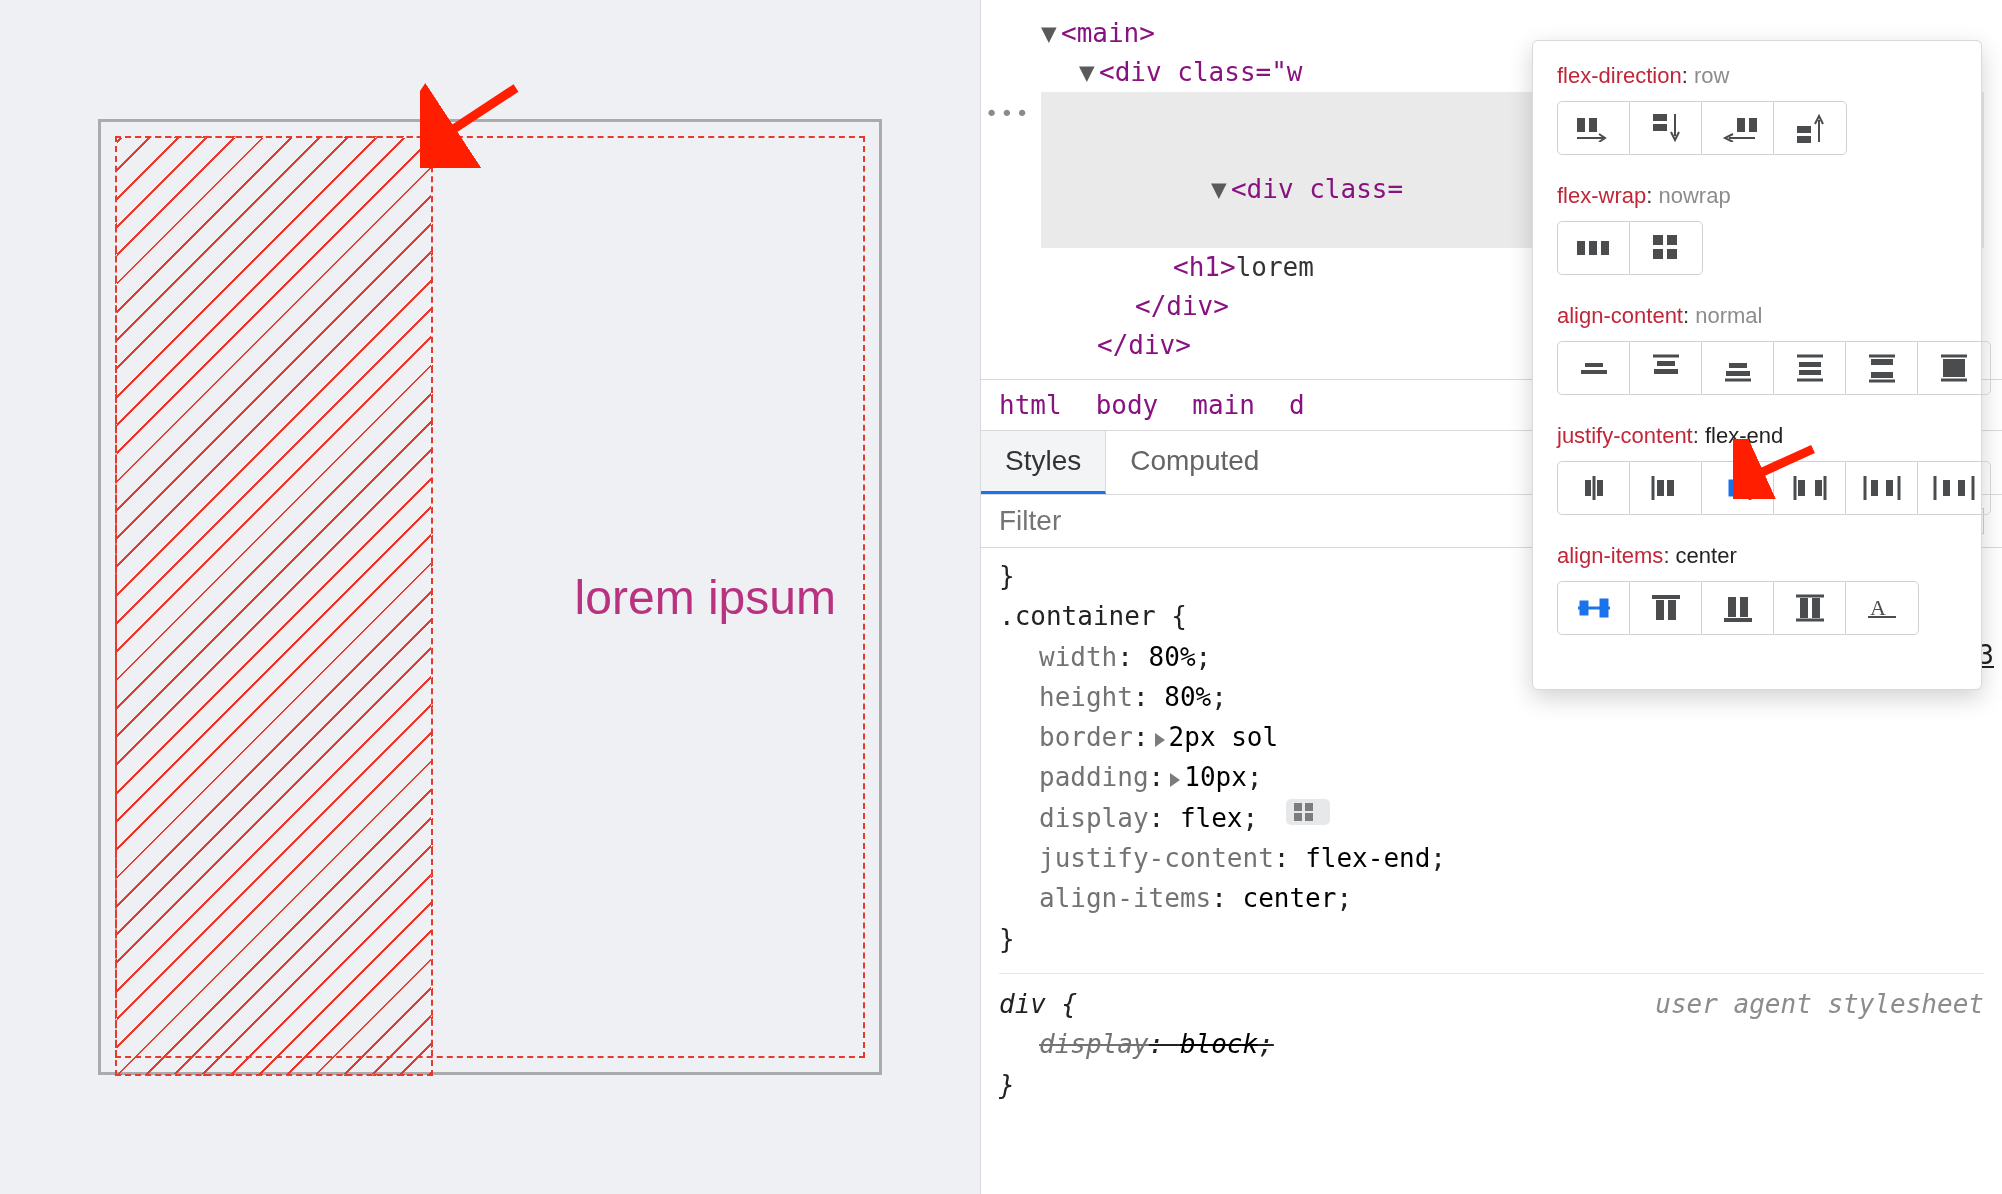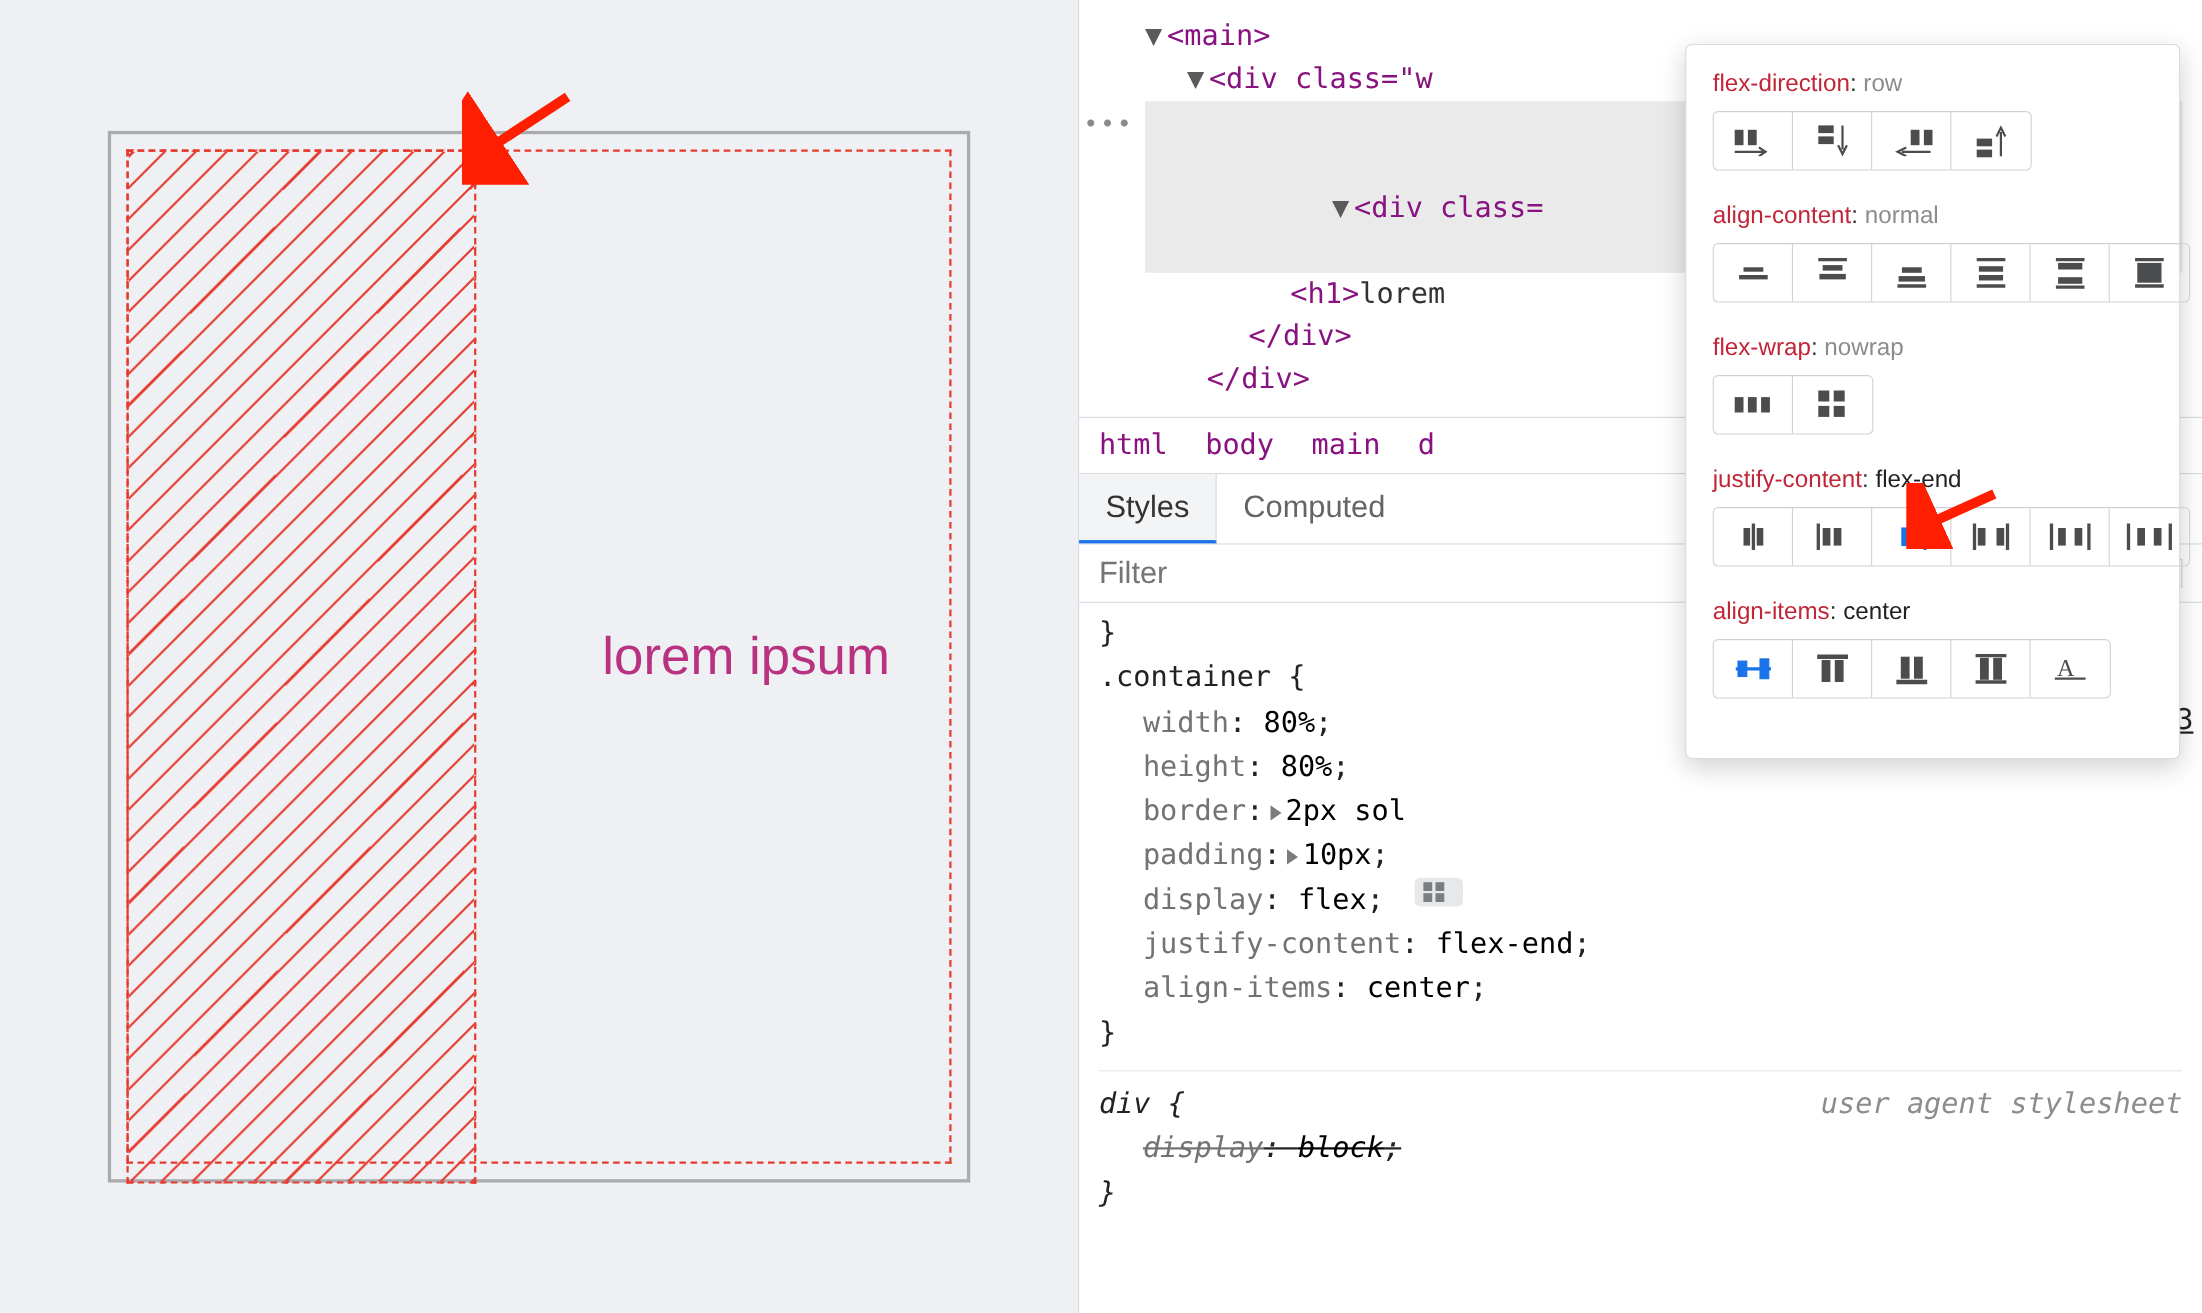--- a/index.html
+++ b/index.html
@@ -52,21 +52,21 @@
   .dashed-outline {
     position: absolute;
     top: 14px; left: 14px; right: 14px; bottom: 14px;
     border: 2px dashed #e63a2f;
     pointer-events: none;
   }
   .preview-heading {
     font-size: 48px;
     font-weight: 500;
     color: #b83280;
-    margin-right: 56px;
+    margin-right: 29px;
   }
 
   
   .arrow {
     position: absolute;
     pointer-events: none;
   }
 
   
   .devtools {
@@ -388,20 +388,41 @@
           <svg width="30" height="32">
               <rect x="2" y="14" width="14" height="7" fill="#4a4c4e"></rect>
               <rect x="2" y="24" width="14" height="7" fill="#4a4c4e"></rect>
               <path d="M24 30 V8 M20 12 L24 4 L28 12" stroke="#4a4c4e" stroke-width="2" fill="none"></path>
             </svg>
         </span>
       </div>
     </div>
 
     <div class="fp-group">
+      <div class="fp-label"><span class="prop">flex-wrap</span><span>: </span><span class="val dim">nowrap</span></div>
+      <div class="fp-buttons">
+        <span class="fp-btn">
+          <svg width="38" height="22">
+              <rect x="2" y="4" width="8" height="14" fill="#4a4c4e"></rect>
+              <rect x="14" y="4" width="8" height="14" fill="#4a4c4e"></rect>
+              <rect x="26" y="4" width="8" height="14" fill="#4a4c4e"></rect>
+            </svg>
+        </span>
+        <span class="fp-btn">
+          <svg width="30" height="30">
+              <rect x="2" y="2" width="10" height="10" fill="#4a4c4e"></rect>
+              <rect x="16" y="2" width="10" height="10" fill="#4a4c4e"></rect>
+              <rect x="2" y="16" width="10" height="10" fill="#4a4c4e"></rect>
+              <rect x="16" y="16" width="10" height="10" fill="#4a4c4e"></rect>
+            </svg>
+        </span>
+      </div>
+    </div>
+
+    <div class="fp-group">
       <div class="fp-label"><span class="prop">align-content</span><span>: </span><span class="val dim">normal</span></div>
       <div class="fp-buttons">
         <span class="fp-btn">
             <svg width="30" height="30">
               <rect x="6" y="10" width="18" height="4" fill="#4a4c4e"></rect>
               <rect x="2" y="17" width="26" height="4" fill="#4a4c4e"></rect>
             </svg>
           </span>
         <span class="fp-btn">
             <svg width="30" height="30">
@@ -433,41 +454,20 @@
               <line x1="2" y1="28" x2="28" y2="28" stroke="#4a4c4e" stroke-width="3"></line>
             </svg>
           </span>
         <span class="fp-btn">
             <svg width="30" height="30">
               <line x1="2" y1="3" x2="28" y2="3" stroke="#4a4c4e" stroke-width="3"></line>
               <rect x="4" y="6" width="22" height="18" fill="#4a4c4e"></rect>
               <line x1="2" y1="27" x2="28" y2="27" stroke="#4a4c4e" stroke-width="3"></line>
             </svg>
           </span>
-      </div>
-    </div>
-
-    <div class="fp-group">
-      <div class="fp-label"><span class="prop">flex-wrap</span><span>: </span><span class="val dim">nowrap</span></div>
-      <div class="fp-buttons">
-        <span class="fp-btn">
-          <svg width="38" height="22">
-              <rect x="2" y="4" width="8" height="14" fill="#4a4c4e"></rect>
-              <rect x="14" y="4" width="8" height="14" fill="#4a4c4e"></rect>
-              <rect x="26" y="4" width="8" height="14" fill="#4a4c4e"></rect>
-            </svg>
-        </span>
-        <span class="fp-btn">
-          <svg width="30" height="30">
-              <rect x="2" y="2" width="10" height="10" fill="#4a4c4e"></rect>
-              <rect x="16" y="2" width="10" height="10" fill="#4a4c4e"></rect>
-              <rect x="2" y="16" width="10" height="10" fill="#4a4c4e"></rect>
-              <rect x="16" y="16" width="10" height="10" fill="#4a4c4e"></rect>
-            </svg>
-        </span>
       </div>
     </div>
 
     <div class="fp-group">
       <div class="fp-label"><span class="prop">justify-content</span><span>: </span><span class="val">flex-end</span></div>
       <div class="fp-buttons">
         <span class="fp-btn">
             <svg width="34" height="28">
               <rect x="8" y="6" width="6" height="16" fill="#4a4c4e"></rect>
               <line x1="17" y1="2" x2="17" y2="26" stroke="#4a4c4e" stroke-width="3"></line>

